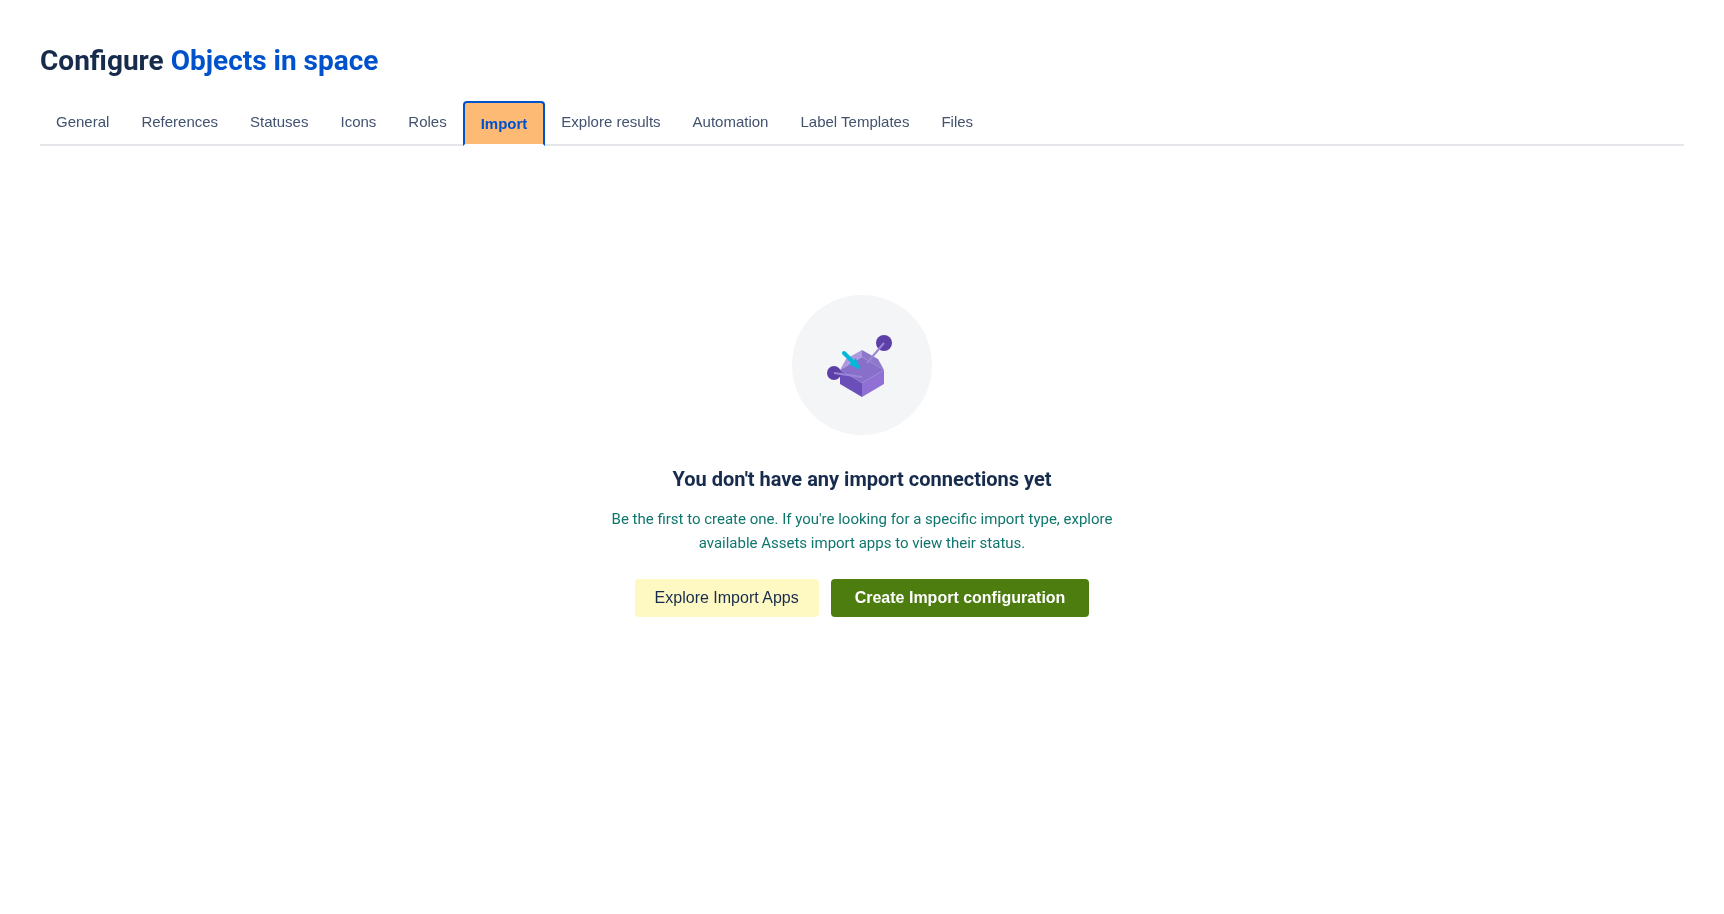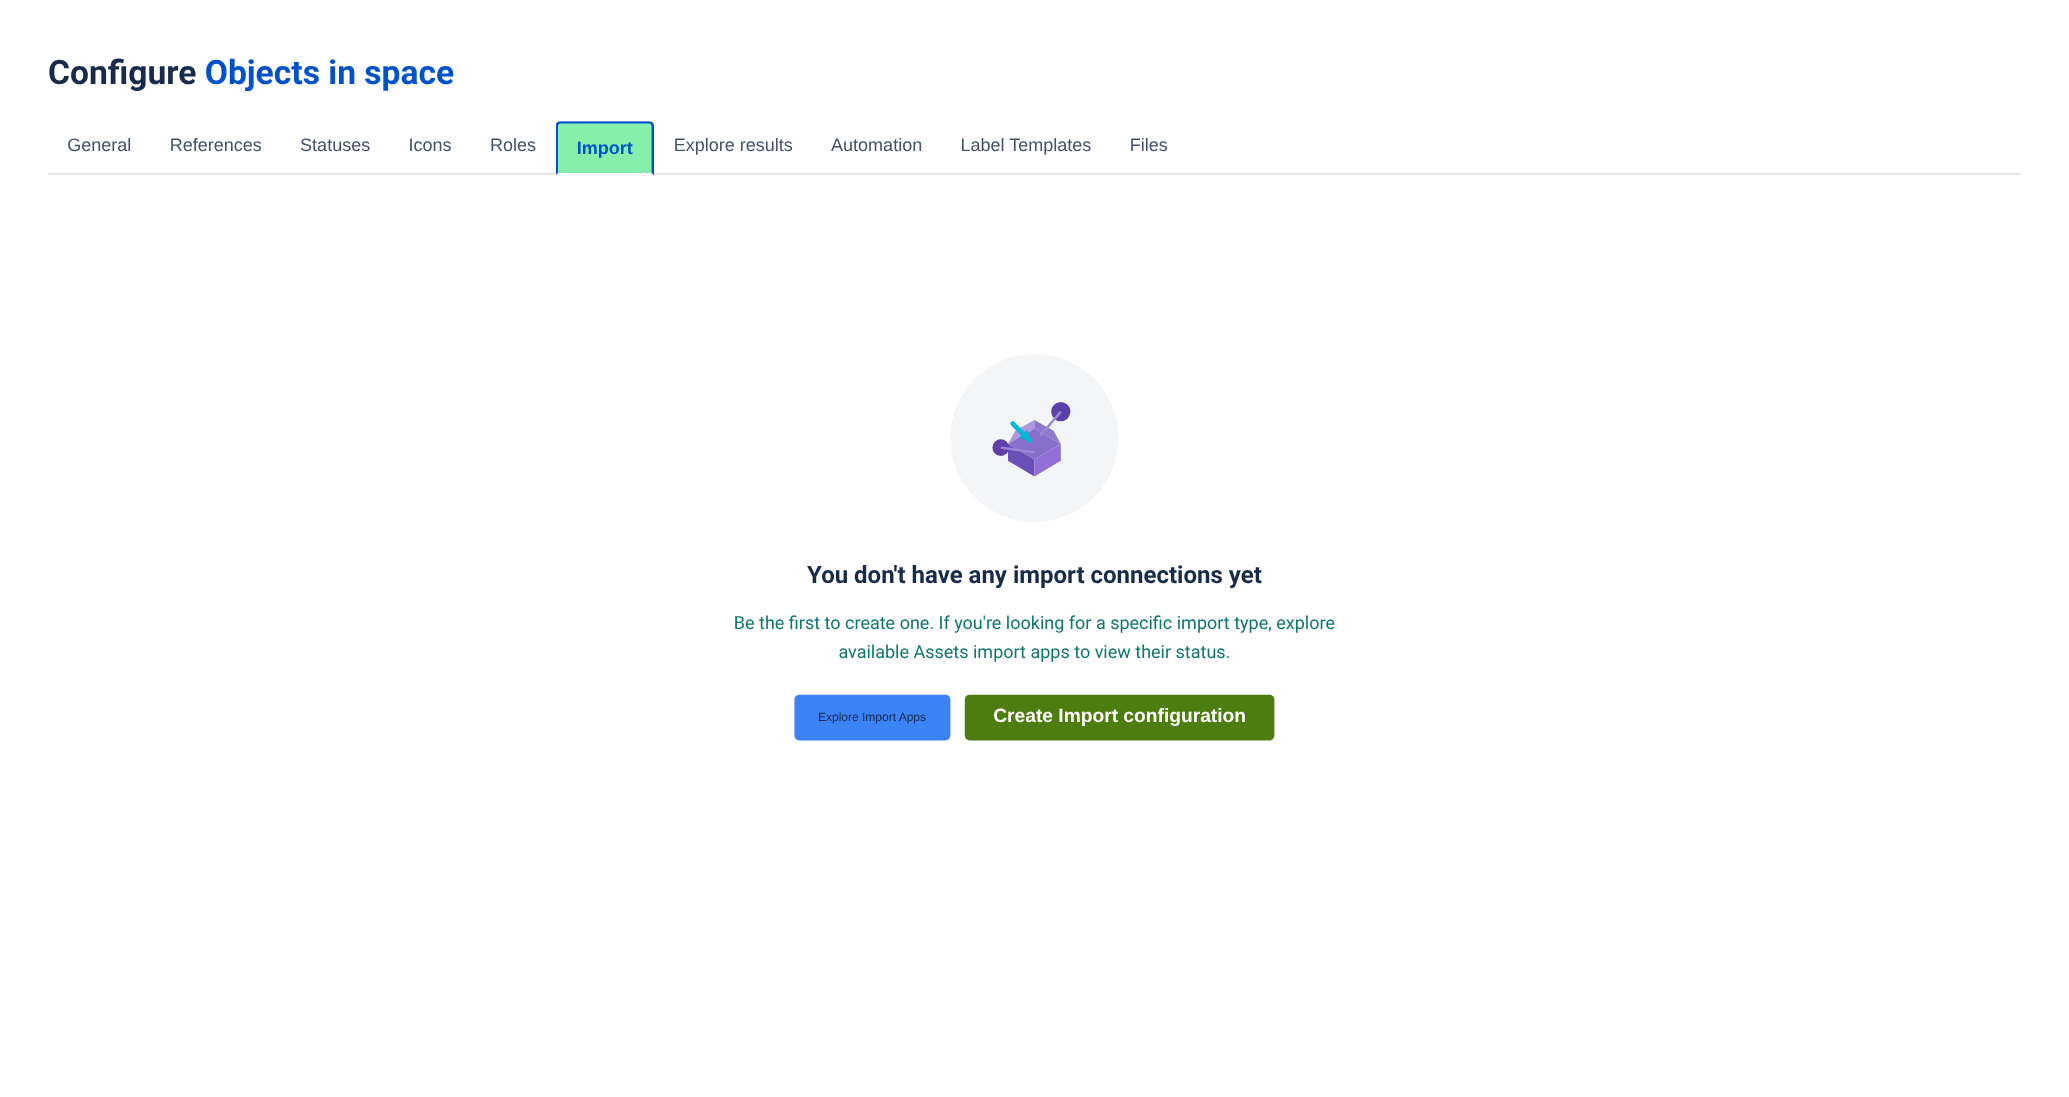--- a/index.html
+++ b/index.html
@@ -48,21 +48,21 @@
       margin-bottom: -2px;
     }
 
     .tab-item.active {
       color: #0052cc;
       font-weight: 600;
       border: 2px solid #0052cc;
       border-radius: 4px 4px 0 0;
       border-bottom: 2px solid #ffffff;
       margin-bottom: -2px;
-      background: #86efac;
+      background: #fdba74;
     }
 
     .main-content {
       display: flex;
       flex-direction: column;
       align-items: center;
       justify-content: center;
       padding: 80px 40px 60px 40px;
       min-height: 600px;
     }
@@ -102,24 +102,24 @@
     }
 
     .button-group {
       display: flex;
       gap: 12px;
       margin-top: 8px;
     }
 
     .btn-secondary {
       padding: 10px 20px;
-      font-size: 10px;
+      font-size: 16px;
       font-weight: 500;
       color: #172b4d;
-      background: #3b82f6;
+      background: #fef9c3;
       border: none;
       border-radius: 4px;
       cursor: pointer;
     }
 
     .btn-primary {
       padding: 10px 24px;
       font-size: 16px;
       font-weight: 700;
       color: #ffffff;

